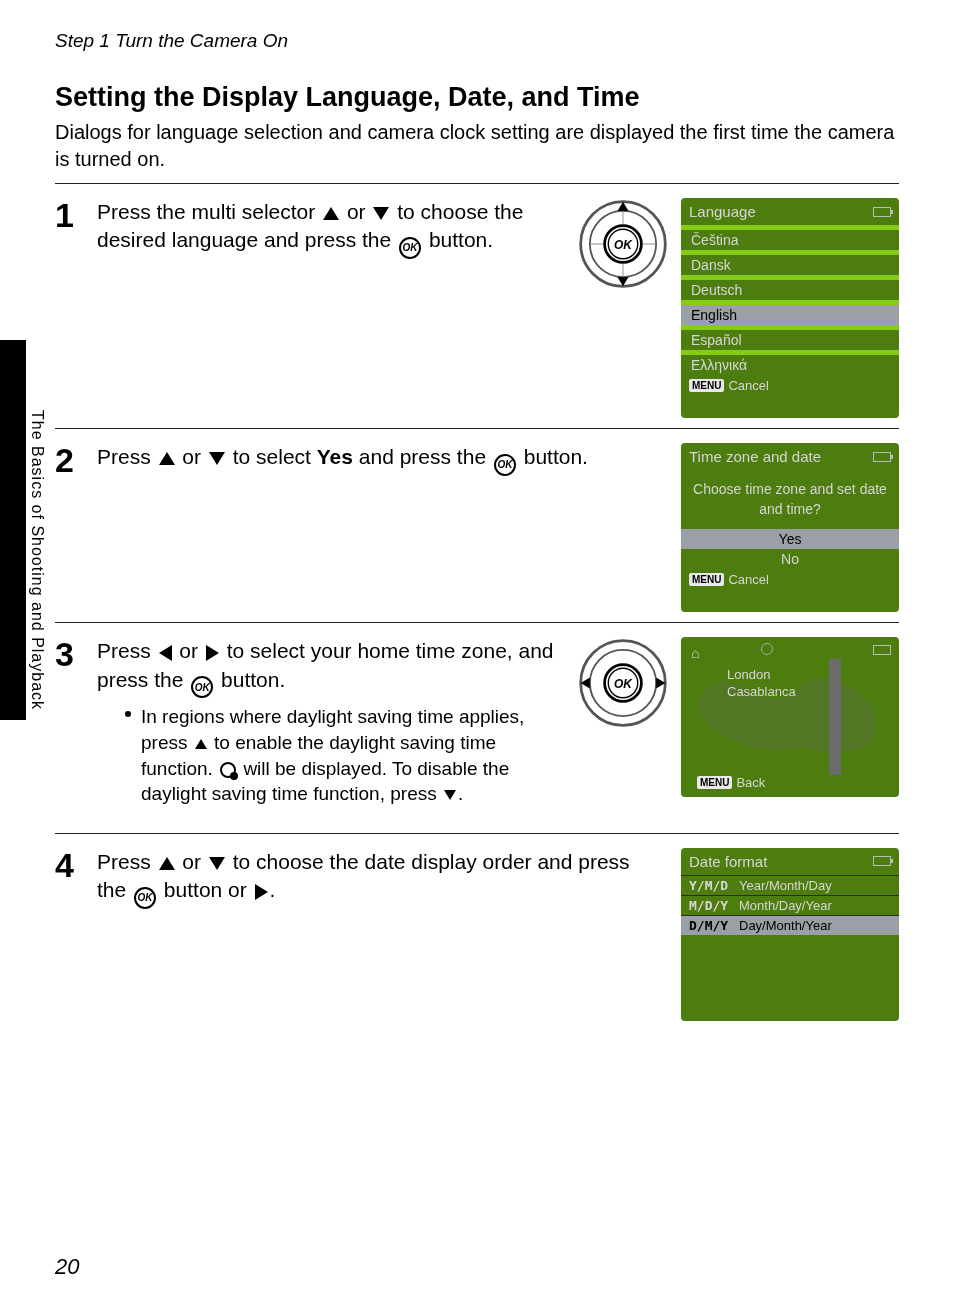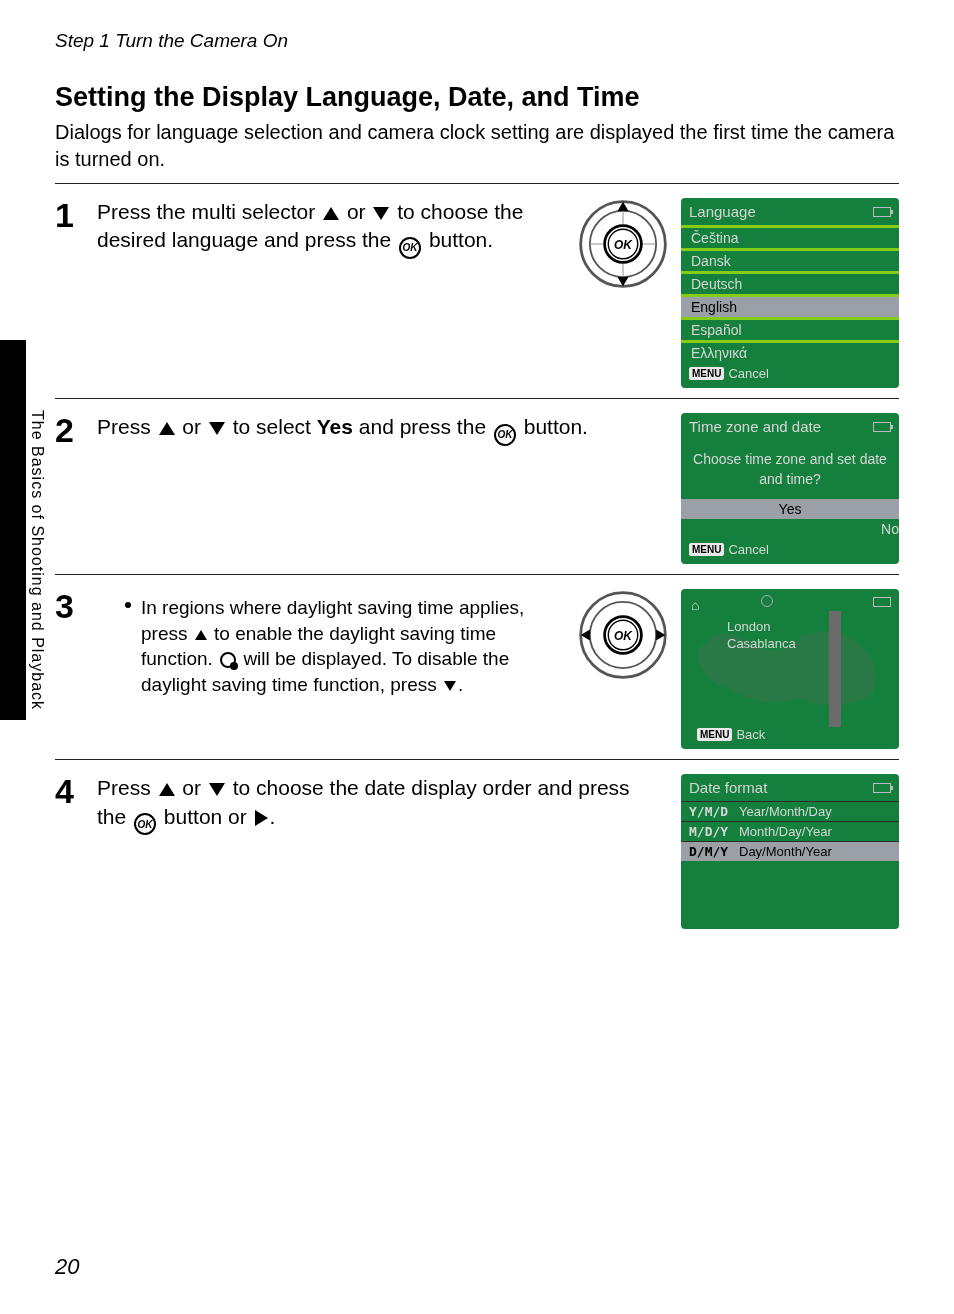--- a/index.html
+++ b/index.html
@@ -57,27 +57,27 @@
     font-style: italic;
   }
   .globe-dst { display:inline-block; width:16px;height:16px;border:2px solid #000;border-radius:50%;vertical-align:-3px;margin:0 2px;position:relative;}
   .globe-dst::after{content:"";position:absolute;right:-4px;bottom:-4px;width:8px;height:8px;border-radius:50%;background:#000;}
 
   
   .dial { width: 92px; height:92px; flex:0 0 92px; }
 
   
   .lcd {
-    width: 218px; background:#15803d; color:#d6d6d6;
-    font-size: 14px; border-radius: 4px; overflow: hidden; padding-bottom: 4px;
+    width: 218px; background:#4d7c0f; color:#d6d6d6;
+    font-size: 14px; border-radius: 4px; overflow: hidden; padding-bottom: 22px;
   }
   .lcd .titlebar { display:flex;justify-content:space-between;align-items:center;padding:5px 8px;font-size:15px;}
   .lcd .titlebar .batt { width:18px;height:10px;border:1px solid #bbb;position:relative;}
   .lcd .titlebar .batt::after{content:"";position:absolute;right:-3px;top:2px;width:2px;height:4px;background:#bbb;}
-  .lcd .list .item { padding:2px 10px; border-top:3px solid #84cc16;font-size:14px;}
+  .lcd .list .item { padding:2px 10px; border-top:5px solid #84cc16;font-size:14px;}
   .lcd .list .item.sel { background:#9aa0a6; color:#000; }
   .lcd .footer { padding:3px 8px;font-size:13px;display:flex;align-items:center;gap:4px;}
   .menu-chip{background:#e9e9e9;color:#000;font-size:10px;font-weight:bold;padding:1px 3px;border-radius:2px;}
   .lcd .body { padding: 10px 12px; text-align:center;font-size:14px;line-height:1.4;}
   .lcd .opts .opt{ padding:2px 0;font-size:14px;}
   .lcd .opts .opt.sel{ background:#9aa0a6;color:#000;}
   .lcd.map { height:160px; position:relative; }
   .lcd.map .mapcities { position:absolute; left:46px; top:30px; font-size:13px; line-height:1.3;}
   .lcd.map .home-ico { position:absolute; left:10px; top:8px; font-size:14px;}
   .lcd.map .dst-ico { position:absolute; left:80px; top:6px; width:12px;height:12px;border:1px solid #aaa;border-radius:50%;}
@@ -164,36 +164,39 @@
   </div>
   <div class="right-col">
     <div class="lcd">
       <div class="titlebar">
         <span>Time zone and date</span>
         <span class="batt"></span>
       </div>
       <div class="body">Choose time zone and set date and time?</div>
       <div class="opts">
         <div class="opt sel" style="text-align:center">Yes</div>
-        <div class="opt" style="text-align:right">No</div>
+        <div class="opt" style="text-align:center">No</div>
       </div>
       <div class="footer">
         <span class="menu-chip">MENU</span>
         <span>Cancel</span>
       </div>
     </div>
   </div>
 </div>
 
 <hr class="sep">
 
 <div class="step-row">
   <div class="step" style="flex:1">
     <div class="step-num">3</div>
     <div class="step-body">
+      <p class="step-text">
+        <span>Press </span><span class="tri-left"></span><span> or </span><span class="tri-right"></span><span> to select your home time zone, and press the </span><span class="ok-badge">OK</span><span> button.</span>
+      </p>
       <div class="bullet">
         <span class="dot"></span>
         <span>
           <span>In regions where daylight saving time applies, press </span><span class="tri-up-s"></span><span> to enable the daylight saving time function. </span><span class="globe-dst"></span><span> will be displayed. To disable the daylight saving time function, press </span><span class="tri-down-s"></span><span>.</span>
         </span>
       </div>
     </div>
   </div>
   <div class="right-col">
     <svg class="dial" viewBox="0 0 100 100">

